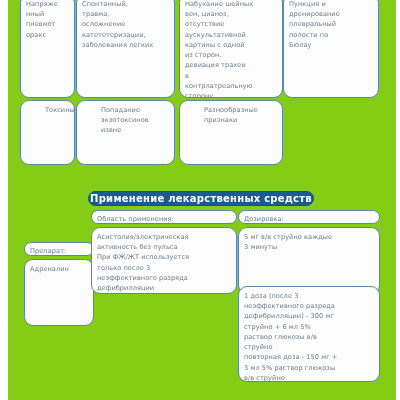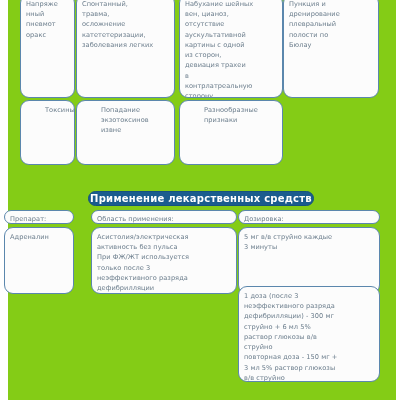--- a/index.html
+++ b/index.html
@@ -79,21 +79,21 @@
     border: 1px solid #15527f;
   }
 
   
   #drug-table { position: absolute; left: 0; top: 210px; width: 400px; height: 170px; }
 
   .hrow { top: 0px;  height: 14px; padding-top: 3px; }
   .drow1 { top: 17px; height: 67px; }
   .drow2 { top: 76px; height: 96px; }
 
-  .d1 { left: 4px;  width: 70px; }
+  .d1 { left: 24px;  width: 70px; margin-top: 32px; }
   .d2 { left: 91px;  width: 146px; }
   .d3 { left: 238px; width: 142px; }
 
   .hrow.d1, .hrow.d2, .hrow.d3 { border-radius: 8px; }
 </style>
 </head>
 <body>
 
 <div id="page">
 

